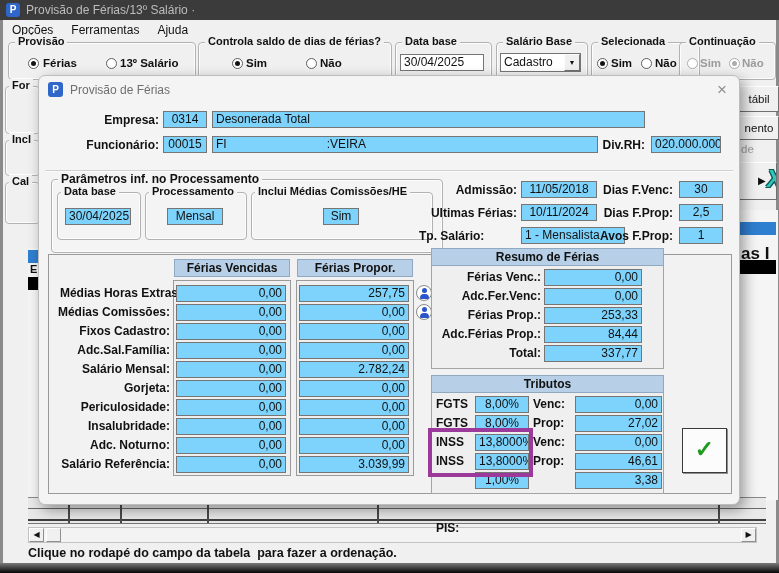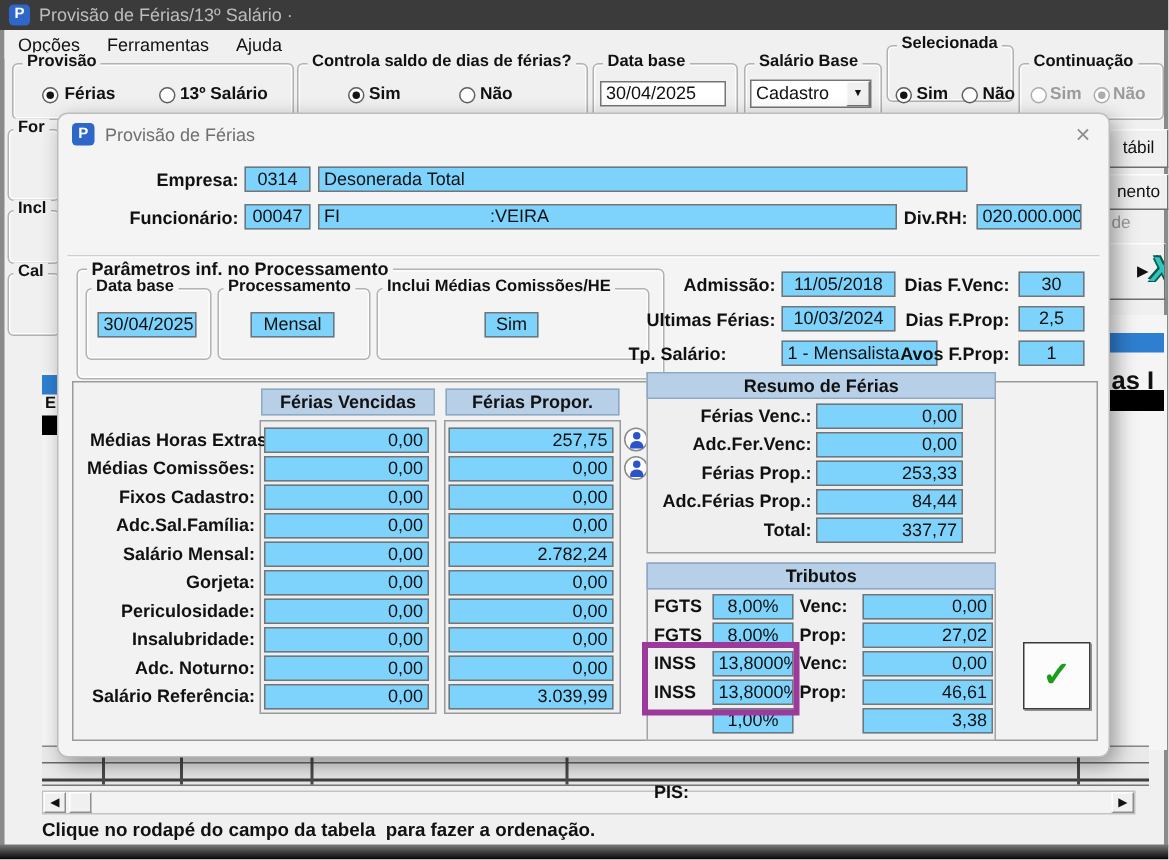--- a/index.html
+++ b/index.html
@@ -113,21 +113,21 @@
     <span class="grp-legend">Data base</span>
   </div>
   <div class="fld fldw" style="left:400px;top:54px;width:84px;">30/04/2025</div>
 
   <div class="grp" style="left:496px;top:42px;width:90px;height:36px;">
     <span class="grp-legend">Salário Base</span>
   </div>
   <div class="fld fldw" style="left:500px;top:53px;width:81px;height:19px;line-height:17px;">Cadastro</div>
   <div class="btn3d" style="left:564px;top:54px;width:16px;height:17px;font-size:7px;line-height:15px;">▼</div>
 
-  <div class="grp" style="left:591px;top:30px;width:83px;height:36px;">
+  <div class="grp" style="left:591px;top:42px;width:83px;height:36px;padding-left:24px;">
     <span class="grp-legend">Selecionada</span>
   </div>
   <span class="radio on" style="left:597px;top:58px;"></span>
   <span class="rlabel" style="left:611px;top:57px;">Sim</span>
   <span class="radio" style="left:641px;top:58px;"></span>
   <span class="rlabel" style="left:655px;top:57px;">Não</span>
 
   <div class="grp" style="left:679px;top:42px;width:95px;height:36px;">
     <span class="grp-legend">Continuação</span>
   </div>
@@ -185,21 +185,21 @@
   <div class="dialog">
     <span class="dlg-logo">P</span>
     <span class="dlg-title">Provisão de Férias</span>
     <span class="dlg-close">×</span>
 
     <div class="lbl" style="left:20px;top:37px;width:100px;">Empresa:</div>
     <div class="fld t-c" style="left:124px;top:35px;width:44px;">0314</div>
     <div class="fld" style="left:173px;top:35px;width:433px;">Desonerada Total</div>
 
     <div class="lbl" style="left:10px;top:62px;width:110px;">Funcionário:</div>
-    <div class="fld t-c" style="left:124px;top:60px;width:44px;">00047</div>
+    <div class="fld t-c" style="left:124px;top:60px;width:44px;">00015</div>
     <div class="fld" style="left:173px;top:60px;width:386px;">FI                              :VEIRA</div>
     <div class="lbl" style="left:558px;top:62px;width:48px;">Div.RH:</div>
     <div class="fld t-c" style="left:612px;top:60px;width:70px;">020.000.000</div>
 
     <div class="divider"></div>
 
     <div class="grp" style="left:12px;top:103px;width:390px;height:72px;background:#F4F4F4;">
       <span class="grp-legend" style="background:#F4F4F4;font-size:12px;">Parâmetros inf. no Processamento</span>
     </div>
     <div class="grp" style="left:18px;top:116px;width:82px;height:46px;background:#F4F4F4;">
@@ -211,21 +211,21 @@
     </div>
     <div class="fld t-c" style="left:128px;top:132px;width:56px;">Mensal</div>
     <div class="grp" style="left:212px;top:116px;width:180px;height:46px;background:#F4F4F4;">
       <span class="grp-legend" style="background:#F4F4F4;left:3px;">Inclui Médias Comissões/HE</span>
     </div>
     <div class="fld t-c" style="left:284px;top:132px;width:36px;">Sim</div>
 
     <div class="lbl" style="left:380px;top:107px;width:98px;">Admissão:</div>
     <div class="fld t-c" style="left:482px;top:105px;width:76px;">11/05/2018</div>
     <div class="lbl" style="left:360px;top:130px;width:118px;">Ultimas Férias:</div>
-    <div class="fld t-c" style="left:482px;top:128px;width:76px;">10/03/2024</div>
+    <div class="fld t-c" style="left:482px;top:128px;width:76px;">10/11/2024</div>
     <div class="lbl" style="left:380px;top:153px;width:98px;text-align:left;">Tp. Salário:</div>
     <div class="fld" style="left:482px;top:151px;width:104px;">1 - Mensalista</div>
 
     <div class="lbl" style="left:540px;top:107px;width:94px;">Dias F.Venc:</div>
     <div class="fld t-c" style="left:640px;top:105px;width:44px;">30</div>
     <div class="lbl" style="left:540px;top:130px;width:94px;">Dias F.Prop:</div>
     <div class="fld t-c" style="left:640px;top:128px;width:44px;">2,5</div>
     <div class="lbl" style="left:540px;top:153px;width:94px;">Avos F.Prop:</div>
     <div class="fld t-c" style="left:640px;top:151px;width:44px;">1</div>
 

